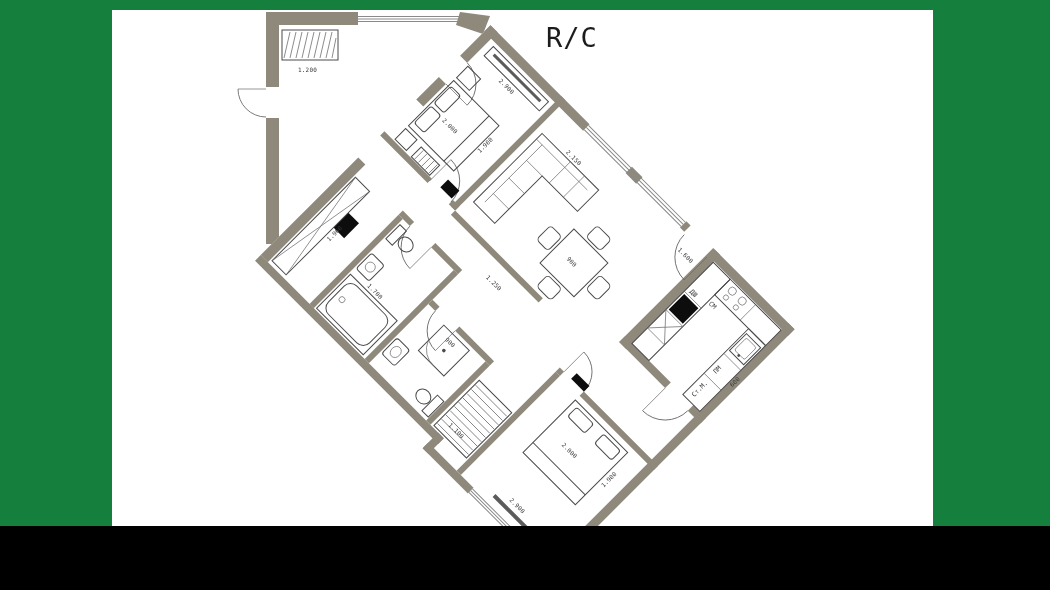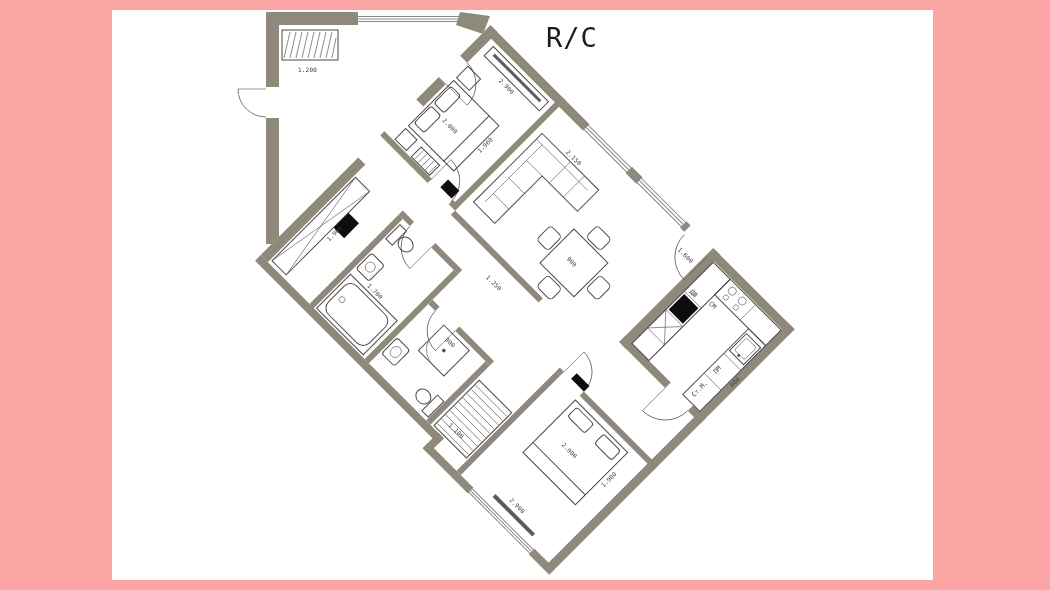--- a/index.html
+++ b/index.html
@@ -1,16 +1,16 @@
 <!DOCTYPE html>
 <html><head>
 <meta charset="utf-8">
 <style>
   html,body{margin:0;padding:0;background:#000;}
-  .stage{position:relative;width:1050px;height:590px;background:#fca5a5;overflow:hidden;font-family:"DejaVu Sans","Liberation Sans",sans-serif;}
+  .stage{position:relative;width:1050px;height:526px;background:#15803d;overflow:hidden;font-family:"DejaVu Sans","Liberation Sans",sans-serif;}
   .paper{position:absolute;left:112px;top:10px;width:821px;height:570px;background:#ffffff;}
   svg{position:absolute;left:0;top:0;}
   text{font-family:"DejaVu Sans Mono","Liberation Mono",monospace;fill:#3a3a3a;}
   .dim{font-size:6px;letter-spacing:.2px;}
   .klabel{font-size:6.5px;}
   .title-text{font-size:27px;fill:#1c1c1c;letter-spacing:1px;}
   .wall{fill:#8e897b;stroke:none;}
   .furn{fill:none;stroke:#4a4a4a;stroke-width:1;}
   .furnw{fill:#ffffff;stroke:#4a4a4a;stroke-width:1;}
   .thin{fill:none;stroke:#6a6a6a;stroke-width:.7;}

